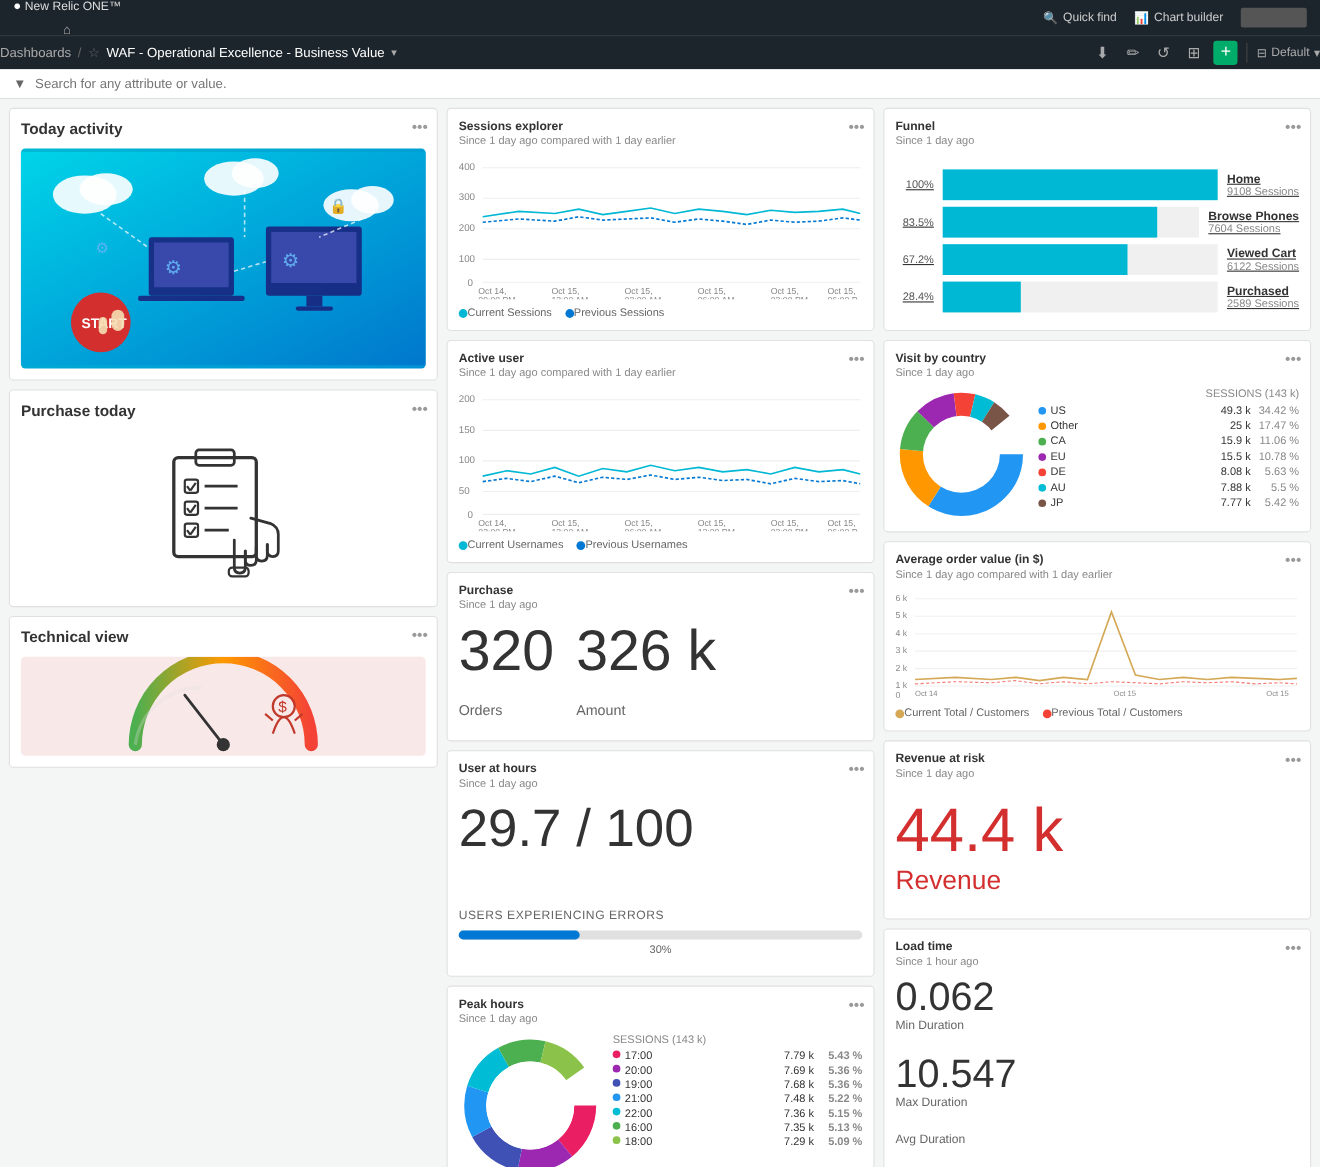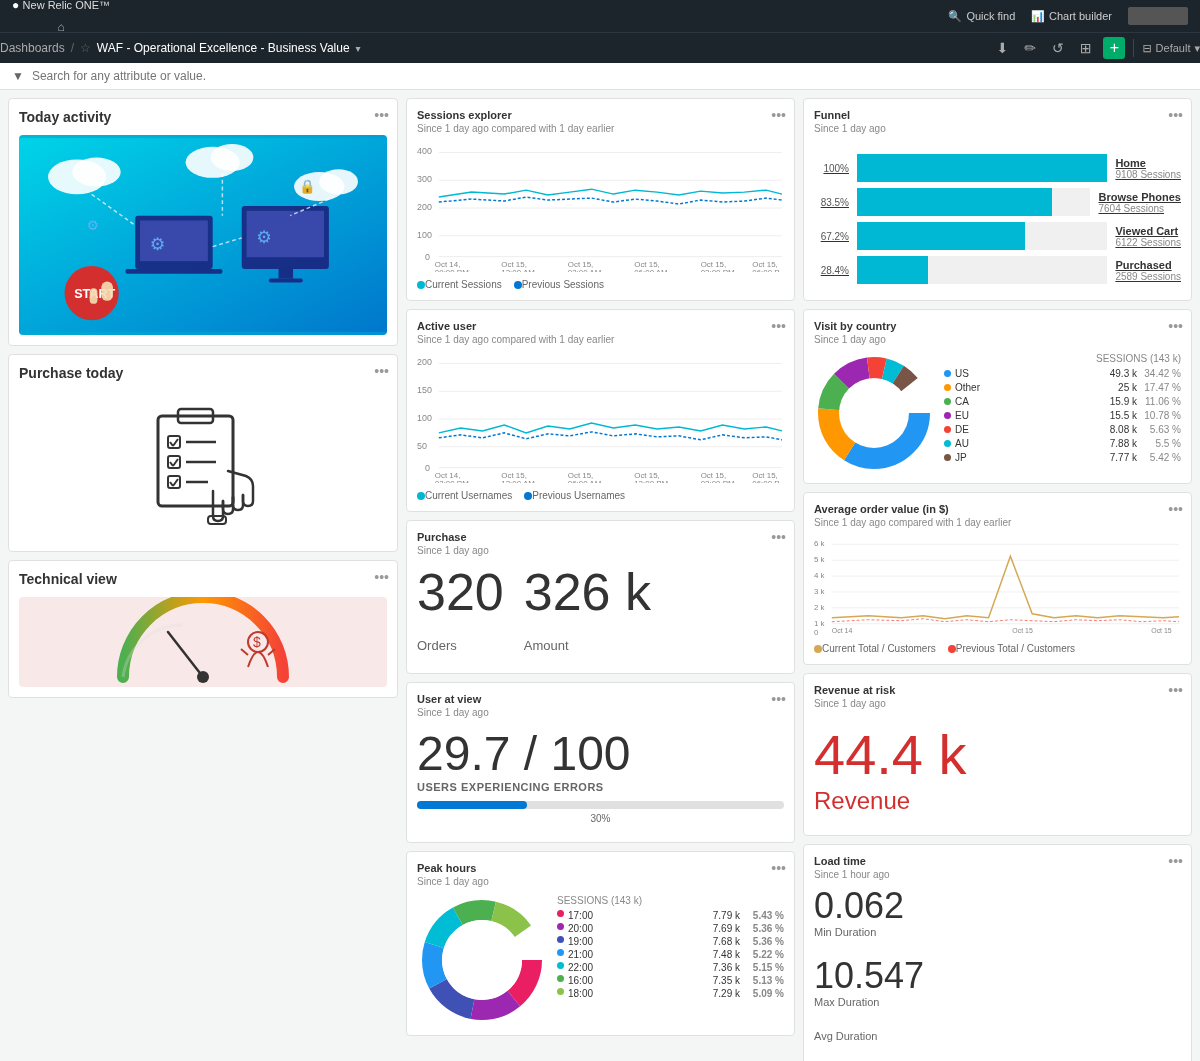--- a/index.html
+++ b/index.html
@@ -50,21 +50,21 @@
     .funnel-info-sessions { color: #888; font-size: 10px; }
     
     
     .purchase-numbers { display: flex; gap: 20px; margin: 10px 0; }
     .big-number { text-align: left; }
     .big-num-value { font-size: 52px; font-weight: 300; color: #333; line-height: 1; }
     .big-num-label { font-size: 13px; color: #666; margin-top: 20px; }
     
     
     .risk-score { font-size: 48px; font-weight: 300; color: #333; }
-    .risk-label { font-size: 11px; font-weight: 700; color: #666; text-transform: uppercase; letter-spacing: 0.5px; margin-bottom: 8px; }
+    .risk-label { font-size: 11px; font-weight: 400; color: #666; text-transform: uppercase; letter-spacing: 0.5px; margin-bottom: 8px; margin-top: 45px; }
     .risk-bar { height: 8px; background: #e0e0e0; border-radius: 4px; margin-bottom: 4px; }
     .risk-bar-fill { height: 100%; background: #0078d4; border-radius: 4px; }
     .risk-pct { font-size: 10px; color: #666; text-align: center; }
     
     
     .revenue-big { font-size: 56px; font-weight: 300; color: #d32f2f; line-height: 1; }
     .revenue-label { font-size: 24px; font-weight: 400; color: #d32f2f; margin-top: 4px; }
     
     
     .load-grid { display: grid; grid-template-columns: 1fr; gap: 20px; margin-top: 8px; }
@@ -365,21 +365,21 @@
         </div>
         <div class="big-number">
           <div class="big-num-value">326 k</div>
           <div class="big-num-label">Amount</div>
         </div>
       </div>
     </div>
 
     <div class="panel">
       <span class="panel-menu">•••</span>
-      <div class="panel-title">User at view</div>
+      <div class="panel-title">User at hours</div>
       <div class="panel-subtitle">Since 1 day ago</div>
       <div style="margin:8px 0;">
         <div class="risk-score">29.7 / 100</div>
         <div class="risk-label">USERS EXPERIENCING ERRORS</div>
         <div class="risk-bar">
           <div class="risk-bar-fill" style="width:30%;"></div>
         </div>
         <div class="risk-pct">30%</div>
       </div>
     </div>

